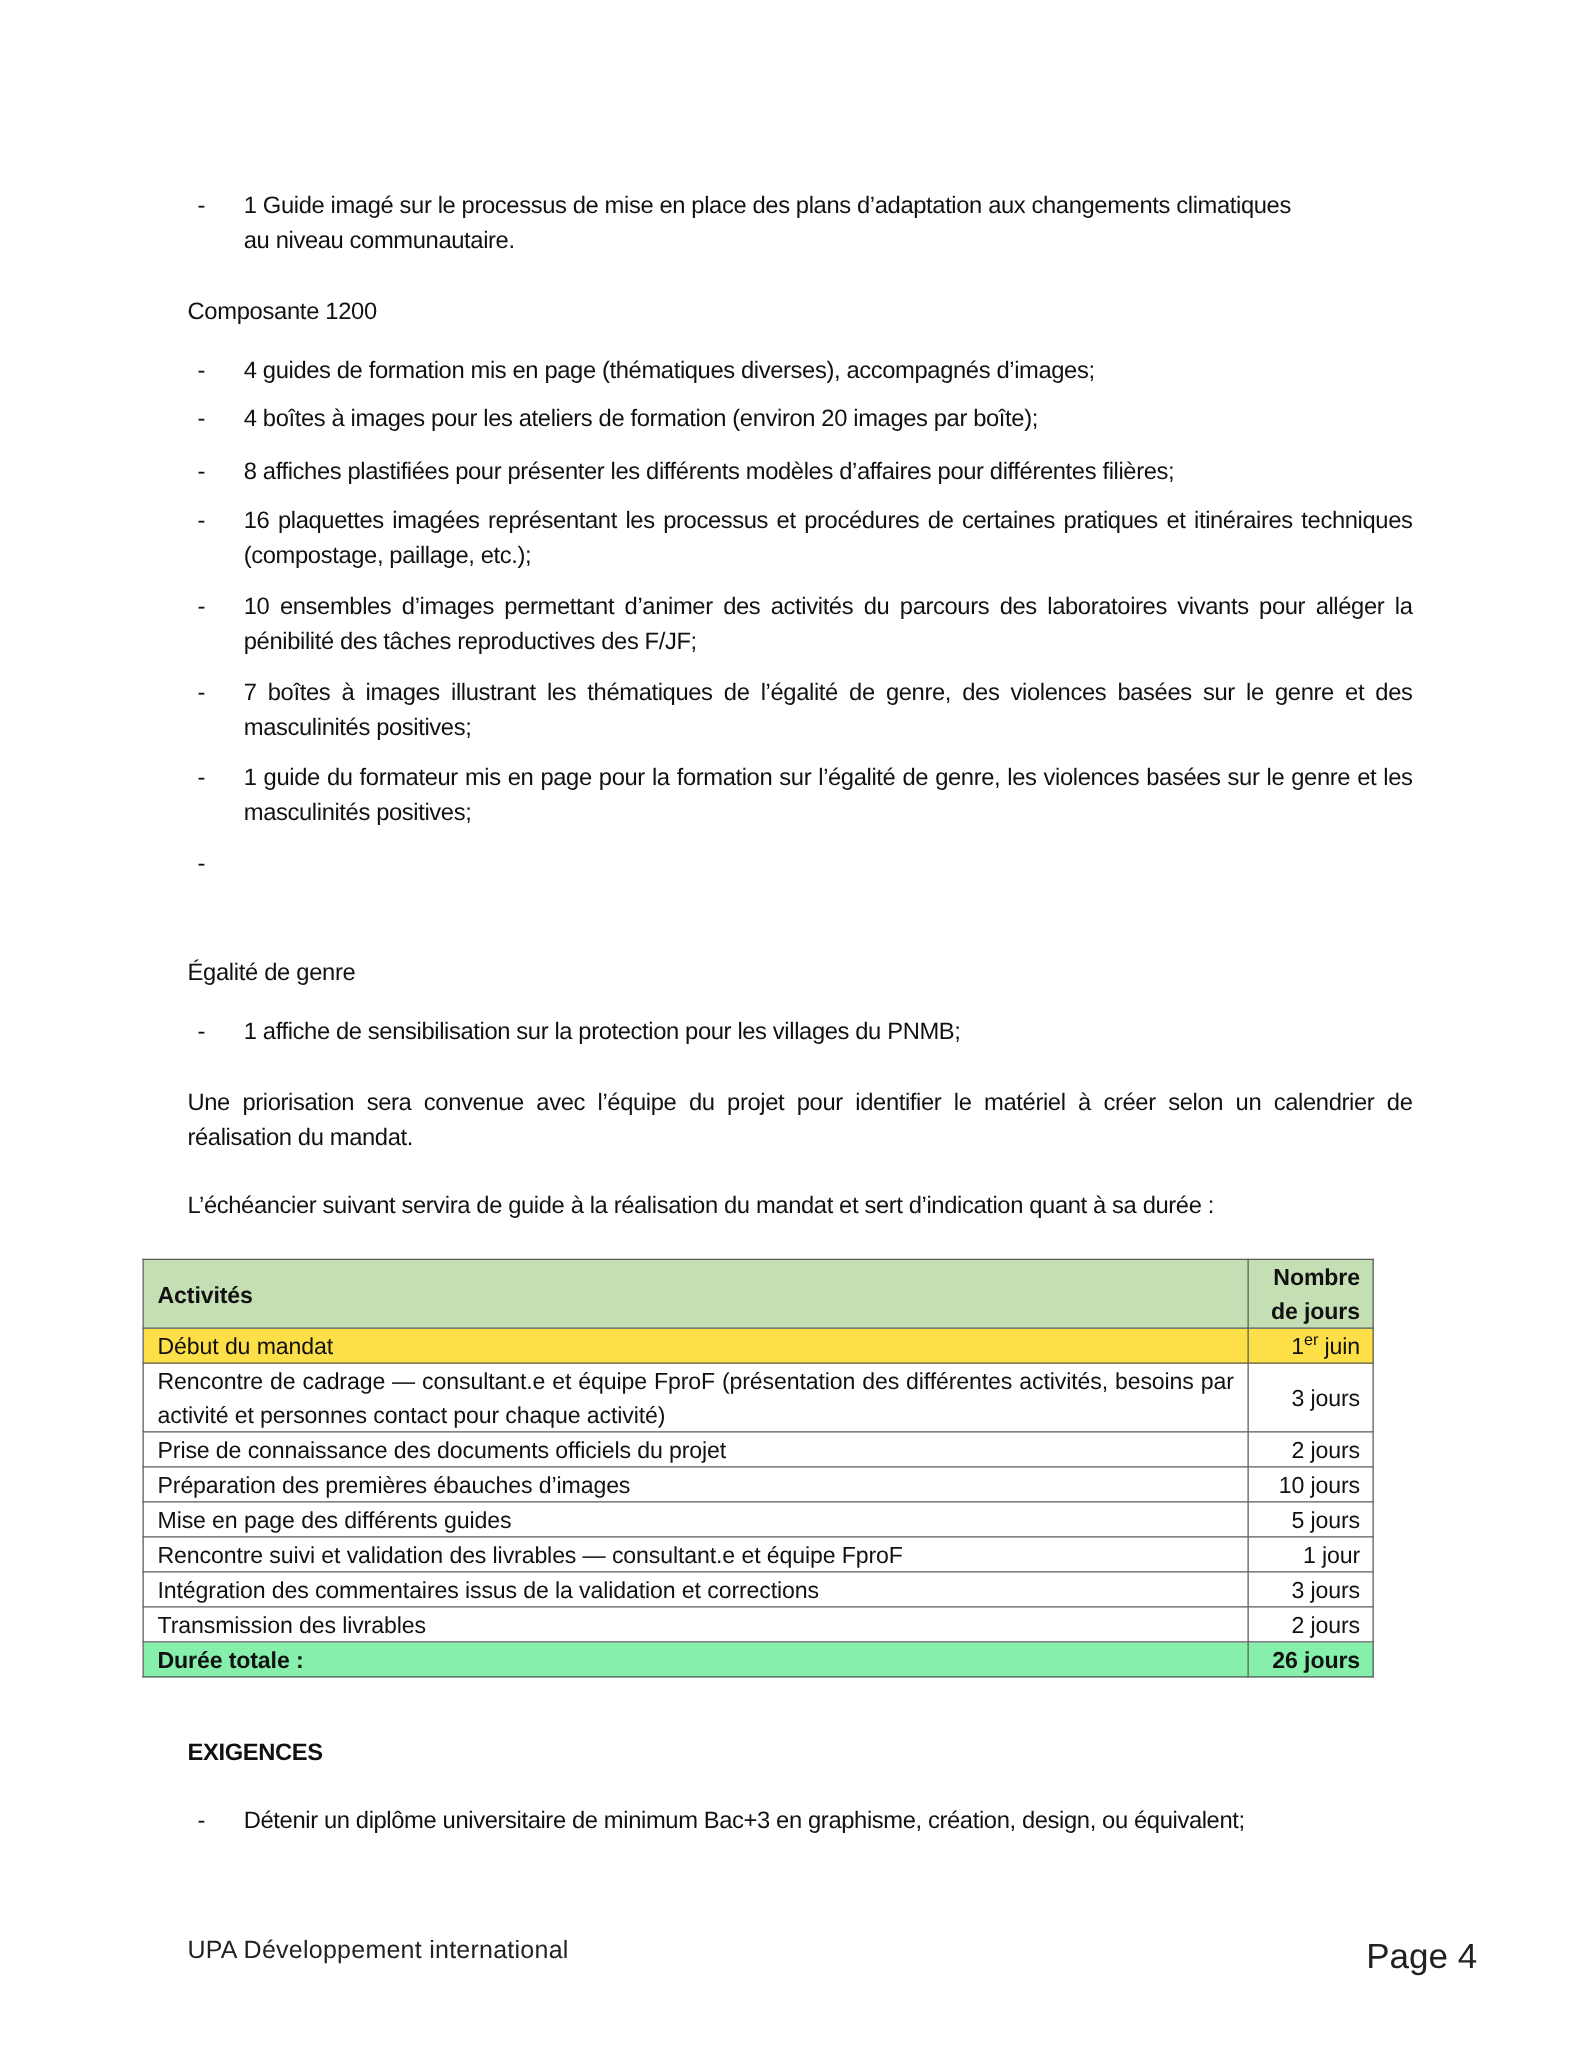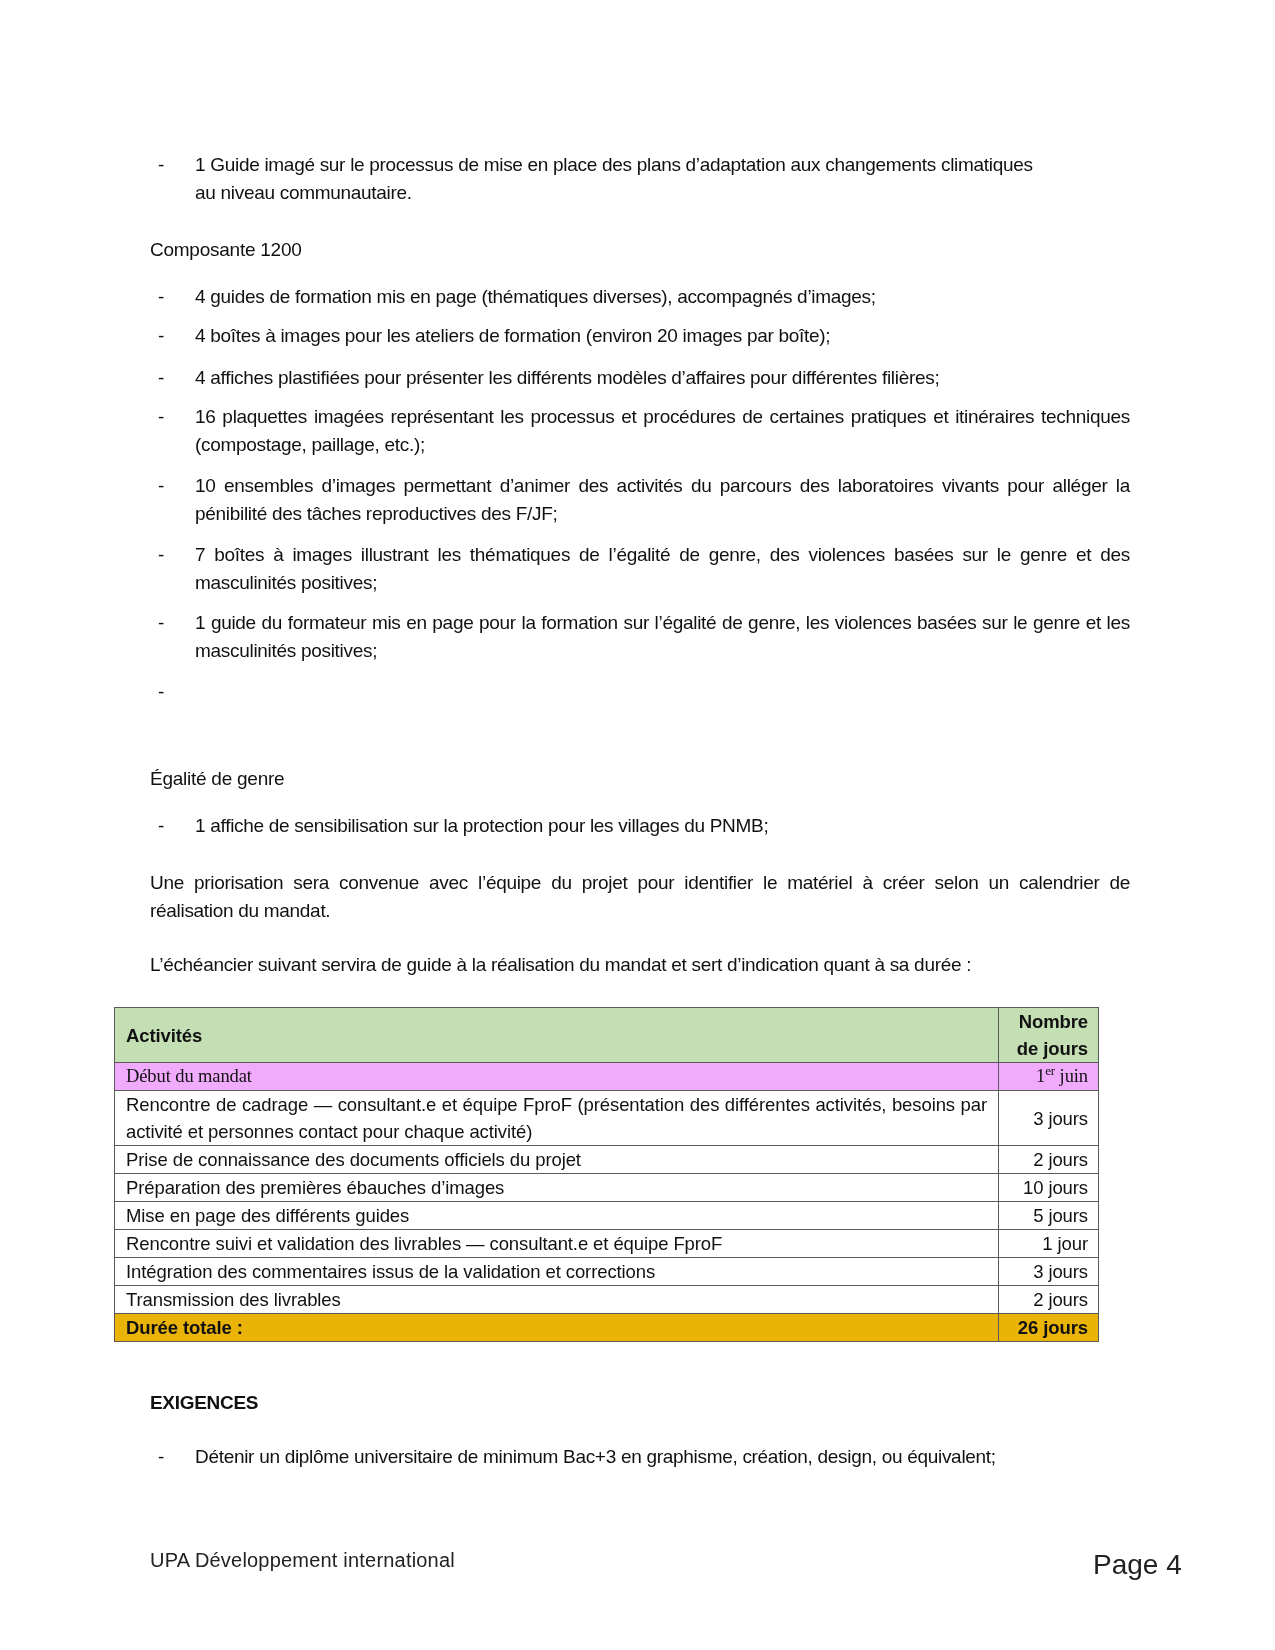--- a/index.html
+++ b/index.html
@@ -30,22 +30,22 @@
   table.sched {
     position: absolute; left: 114px; top: 1007px; width: 985px;
     border-collapse: collapse; font-size: 18.5px; letter-spacing: -0.1px;
   }
   table.sched td {
     border: 1.5px solid #5a5a5a; padding: 0 11px; line-height: 27px; vertical-align: middle;
   }
   table.sched td.num { width: 78px; text-align: right; padding-right: 10px; }
   tr.hdr td { background: #c5dfb4; font-weight: bold; height: 52px; }
   tr.hdr td.num { line-height: 27px; }
-  tr.grey td { background: #f0abfc; font-family: Liberation Serif, serif; }
-  tr.total td { background: #eab308; font-weight: bold; }
+  tr.grey td { background: #fde047; }
+  tr.total td { background: #86efac; font-weight: bold; }
   sup { font-size: 13px; line-height: 0; vertical-align: 7px; }
 
   .footer-left { position: absolute; left: 150px; top: 1549px; font-size: 20px; letter-spacing: 0.2px; color: #222; }
   .footer-right { position: absolute; left: 1057px; top: 1549px; font-size: 28px; color: #222; margin-left: 36px; }
 </style>
 </head>
 <body>
 
 <div class="page">
 
@@ -57,21 +57,21 @@
 
   <div class="line" style="top:236px">Composante 1200</div>
 
   <span class="bullet-dash" style="top:283px">-</span>
   <div class="bullet-text" style="top:283px">4 guides de formation mis en page (thématiques diverses), accompagnés d’images;</div>
 
   <span class="bullet-dash" style="top:322px">-</span>
   <div class="bullet-text" style="top:322px">4 boîtes à images pour les ateliers de formation (environ 20 images par boîte);</div>
 
   <span class="bullet-dash" style="top:364px">-</span>
-  <div class="bullet-text" style="top:364px">4 affiches plastifiées pour présenter les différents modèles d’affaires pour différentes filières;</div>
+  <div class="bullet-text" style="top:364px">8 affiches plastifiées pour présenter les différents modèles d’affaires pour différentes filières;</div>
 
   <span class="bullet-dash" style="top:403px">-</span>
   <div class="bullet-text" style="top:403px">16 plaquettes imagées représentant les processus et procédures de certaines pratiques et itinéraires techniques (compostage, paillage, etc.);</div>
 
   <span class="bullet-dash" style="top:472px">-</span>
   <div class="bullet-text" style="top:472px">10 ensembles d’images permettant d’animer des activités du parcours des laboratoires vivants pour alléger la pénibilité des tâches reproductives des F/JF;</div>
 
   <span class="bullet-dash" style="top:541px">-</span>
   <div class="bullet-text" style="top:541px">7 boîtes à images illustrant les thématiques de l’égalité de genre, des violences basées sur le genre et des masculinités positives;</div>
 

